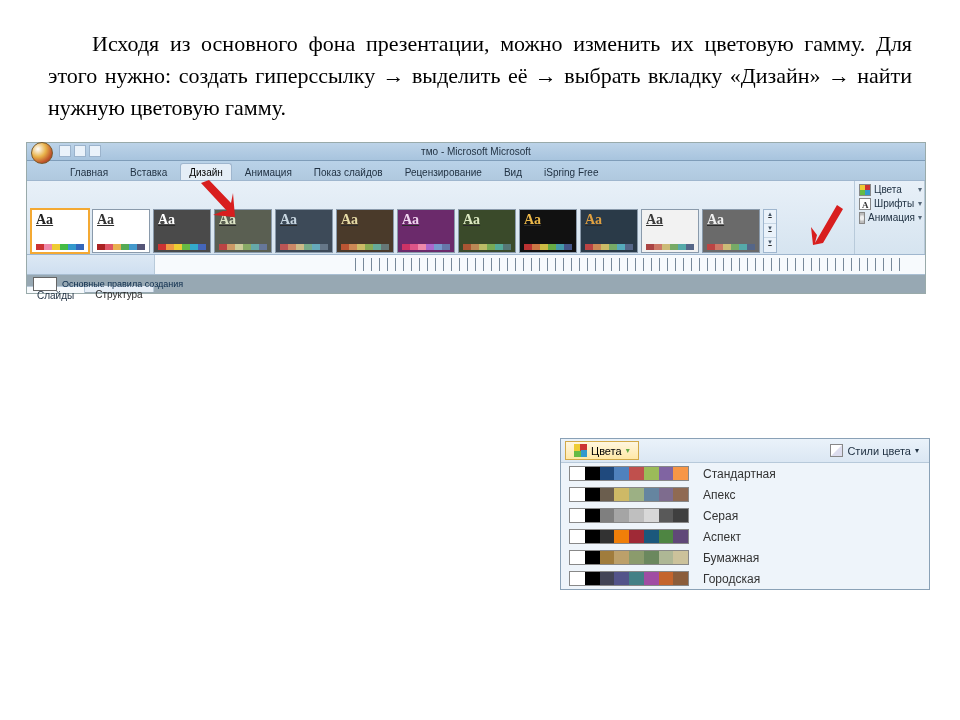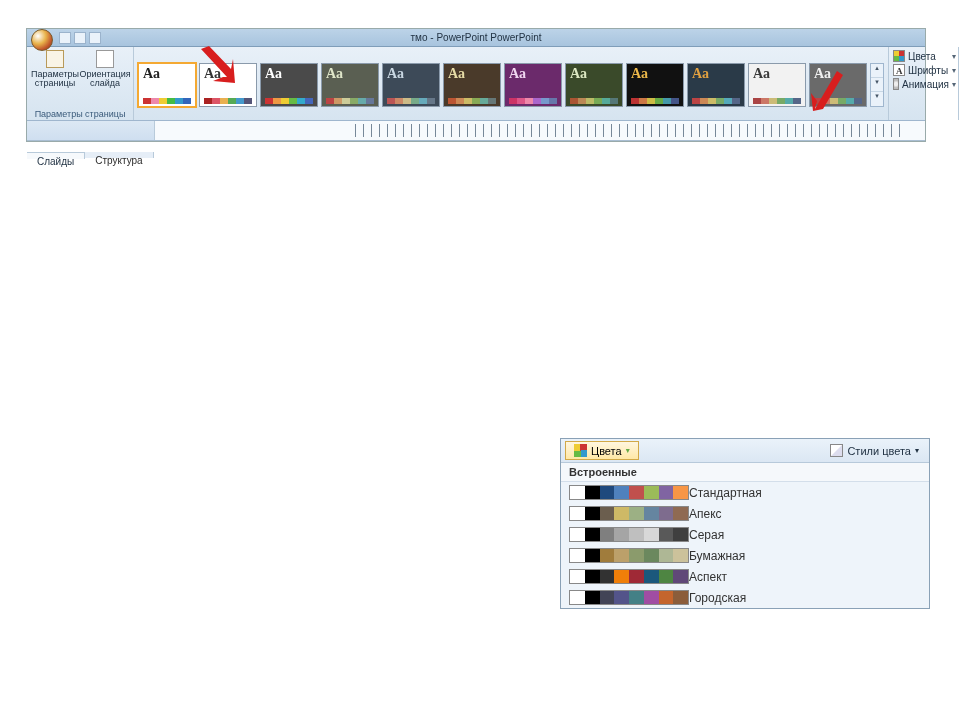--- a/index.html
+++ b/index.html
@@ -102,21 +102,21 @@
     font-size: 9px; color: #3a5a7a;
     text-align:center; margin-top:auto;
     padding-top:2px;
   }
   .page-setup-btns { display:flex; gap:2px; }
   .big-btn { width:48px; display:flex; flex-direction:column; align-items:center; gap:2px; }
   .big-btn .ico { width:18px; height:18px; background:#f9f4e6; border:1px solid #b89a5a; }
   .big-btn .ico.orient { background:#fff; border:1px solid #999; }
   .big-btn .lbl { font-size:9px; text-align:center; line-height:1.05; color:#234; }
 
-  .themes-row { display:flex; gap:3px; align-items:center; flex:1; }
+  .themes-row { display:flex; gap:3px; align-items:flex-end; flex:1;text-decoration:underline; }
   .themes-group { flex:1; }
   .theme-thumb {
     width:58px; height:44px;
     border:1px solid #8a9aab;
     background:#fff;
     display:flex; flex-direction:column; justify-content:space-between;
     padding:3px 4px 2px 4px;
     position:relative;
   }
   .theme-thumb.sel { outline:2px solid #f4a933; outline-offset:-1px; }
@@ -190,62 +190,58 @@
   .dd-right { display:flex; align-items:center; gap:4px; margin-left:auto; padding-right:10px; font-size:11px; color:#234;}
   .dd-right .ico-bg { width:13px; height:13px; background:#fff; border:1px solid #888;
      background:linear-gradient(135deg,#fff 49%, #dde 51%);}
   .dd-header {
     background:#f5f8fb; border-bottom:1px solid #d3deea;
     padding:3px 8px; font-weight:700; font-size:11px; color:#333;
   }
   .scheme-list {}
   .scheme-row {
     display:flex; align-items:center;
-    padding:3px 8px; gap:0; cursor:default;
+    padding:3px 8px; gap:14px; cursor:default;
   }
   .swatches {
     display:flex; border:1px solid #888; width:120px; height:15px;
   }
   .swatches i { width:15px; height:100%; }
   .scheme-name { font-size:12px; color:#333; }
 
 </style>
 </head>
 <body>
 
 <div class="slide">
+  <p class="body" id="para">Исходя из основного фона презентации, можно изменить их цветовую гамму. Для этого нужно: создать гиперссылку <span class="arrow-char">→</span> выделить её <span class="arrow-char">→</span> выбрать вкладку «Дизайн» <span class="arrow-char">→</span> найти нужную цветовую гамму.</p>
 
   <div class="ribbon-shot">
     <div class="titlebar">
       <div class="office-btn"></div>
       <div class="qat">
         <div class="qat-btn"></div>
         <div class="qat-btn"></div>
         <div class="qat-btn"></div>
       </div>
-      <div class="win-title">тмо - PowerPoint PowerPoint</div>
-    </div>
-
+      <div class="win-title">тмо - Microsoft Microsoft</div>
+    </div>
+
+    <div class="tabstrip">
+      <div class="tab">Главная</div>
+      <div class="tab">Вставка</div>
+      <div class="tab active">Дизайн</div>
+      <div class="tab">Анимация</div>
+      <div class="tab">Показ слайдов</div>
+      <div class="tab">Рецензирование</div>
+      <div class="tab">Вид</div>
+      <div class="tab">iSpring Free</div>
+    </div>
 
     <div class="ribbon-body">
-      <div class="ribbon-group" style="width:110px">
-        <div class="page-setup-btns">
-          <div class="big-btn">
-            <div class="ico"></div>
-            <div class="lbl" style="white-space:pre-line">Параметры
-страницы</div>
-          </div>
-          <div class="big-btn">
-            <div class="ico orient"></div>
-            <div class="lbl" style="white-space:pre-line">Ориентация
-слайда</div>
-          </div>
-        </div>
-        <div class="group-label">Параметры страницы</div>
-      </div>
 
       <div class="ribbon-group themes-group">
         <div class="themes-row" id="themes-row">
             <div class="theme-thumb sel" style="background: rgb(255, 255, 255);">
               <div class="aa" style="color: rgb(34, 34, 34);">Aa</div>
               <div class="sw">
                 <i style="background: rgb(204, 51, 51);"></i>
                 <i style="background: rgb(238, 136, 170);"></i>
                 <i style="background: rgb(238, 204, 51);"></i>
                 <i style="background: rgb(68, 187, 68);"></i>
@@ -414,37 +410,40 @@
 
     <div class="subbar">
       <div class="pane-tabs">
         <div class="ptab active">Слайды</div>
         <div class="ptab">Структура</div>
       </div>
       <div class="ruler">
           <div class="ruler-ticks"></div>
         </div>
     </div>
+    <div class="docstrip">
+      <div class="slide-mini"></div>
+      <span>Основные правила создания</span>
+    </div>
   </div>
 </div>
 
 <div class="dropdown-shot">
   <div class="dd-top">
     <div class="dd-btn">
       <span class="ticon colors"></span>
       <span>Цвета</span>
       <span style="font-size:8px;color:#6a4;">▾</span>
     </div>
     <div class="dd-right">
       <span class="ico-bg"></span>
       <span>Стили цвета</span>
       <span style="font-size:8px;">▾</span>
     </div>
   </div>
-  <div class="dd-header">Встроенные</div>
   <div class="scheme-list" id="scheme-list">
       <div class="scheme-row">
         <div class="swatches">
           <i style="background: rgb(255, 255, 255);"></i>
           <i style="background: rgb(0, 0, 0);"></i>
           <i style="background: rgb(31, 73, 125);"></i>
           <i style="background: rgb(79, 129, 189);"></i>
           <i style="background: rgb(192, 80, 77);"></i>
           <i style="background: rgb(155, 187, 89);"></i>
           <i style="background: rgb(128, 100, 162);"></i>
@@ -475,41 +474,41 @@
           <i style="background: rgb(216, 216, 216);"></i>
           <i style="background: rgb(89, 89, 89);"></i>
           <i style="background: rgb(63, 63, 63);"></i>
         </div>
         <div class="scheme-name">Серая</div>
       </div>
       <div class="scheme-row">
         <div class="swatches">
           <i style="background: rgb(255, 255, 255);"></i>
           <i style="background: rgb(0, 0, 0);"></i>
+          <i style="background: rgb(50, 50, 50);"></i>
+          <i style="background: rgb(240, 127, 9);"></i>
+          <i style="background: rgb(159, 41, 54);"></i>
+          <i style="background: rgb(27, 88, 124);"></i>
+          <i style="background: rgb(78, 133, 66);"></i>
+          <i style="background: rgb(96, 72, 120);"></i>
+        </div>
+        <div class="scheme-name">Аспект</div>
+      </div>
+      <div class="scheme-row">
+        <div class="swatches">
+          <i style="background: rgb(255, 255, 255);"></i>
+          <i style="background: rgb(0, 0, 0);"></i>
           <i style="background: rgb(160, 124, 60);"></i>
           <i style="background: rgb(188, 160, 106);"></i>
           <i style="background: rgb(139, 155, 108);"></i>
           <i style="background: rgb(107, 136, 94);"></i>
           <i style="background: rgb(174, 183, 149);"></i>
           <i style="background: rgb(204, 194, 155);"></i>
         </div>
         <div class="scheme-name">Бумажная</div>
-      </div>
-      <div class="scheme-row">
-        <div class="swatches">
-          <i style="background: rgb(255, 255, 255);"></i>
-          <i style="background: rgb(0, 0, 0);"></i>
-          <i style="background: rgb(50, 50, 50);"></i>
-          <i style="background: rgb(240, 127, 9);"></i>
-          <i style="background: rgb(159, 41, 54);"></i>
-          <i style="background: rgb(27, 88, 124);"></i>
-          <i style="background: rgb(78, 133, 66);"></i>
-          <i style="background: rgb(96, 72, 120);"></i>
-        </div>
-        <div class="scheme-name">Аспект</div>
       </div>
       <div class="scheme-row">
         <div class="swatches">
           <i style="background: rgb(255, 255, 255);"></i>
           <i style="background: rgb(0, 0, 0);"></i>
           <i style="background: rgb(66, 68, 86);"></i>
           <i style="background: rgb(83, 84, 138);"></i>
           <i style="background: rgb(67, 128, 134);"></i>
           <i style="background: rgb(160, 77, 163);"></i>
           <i style="background: rgb(196, 101, 45);"></i>

